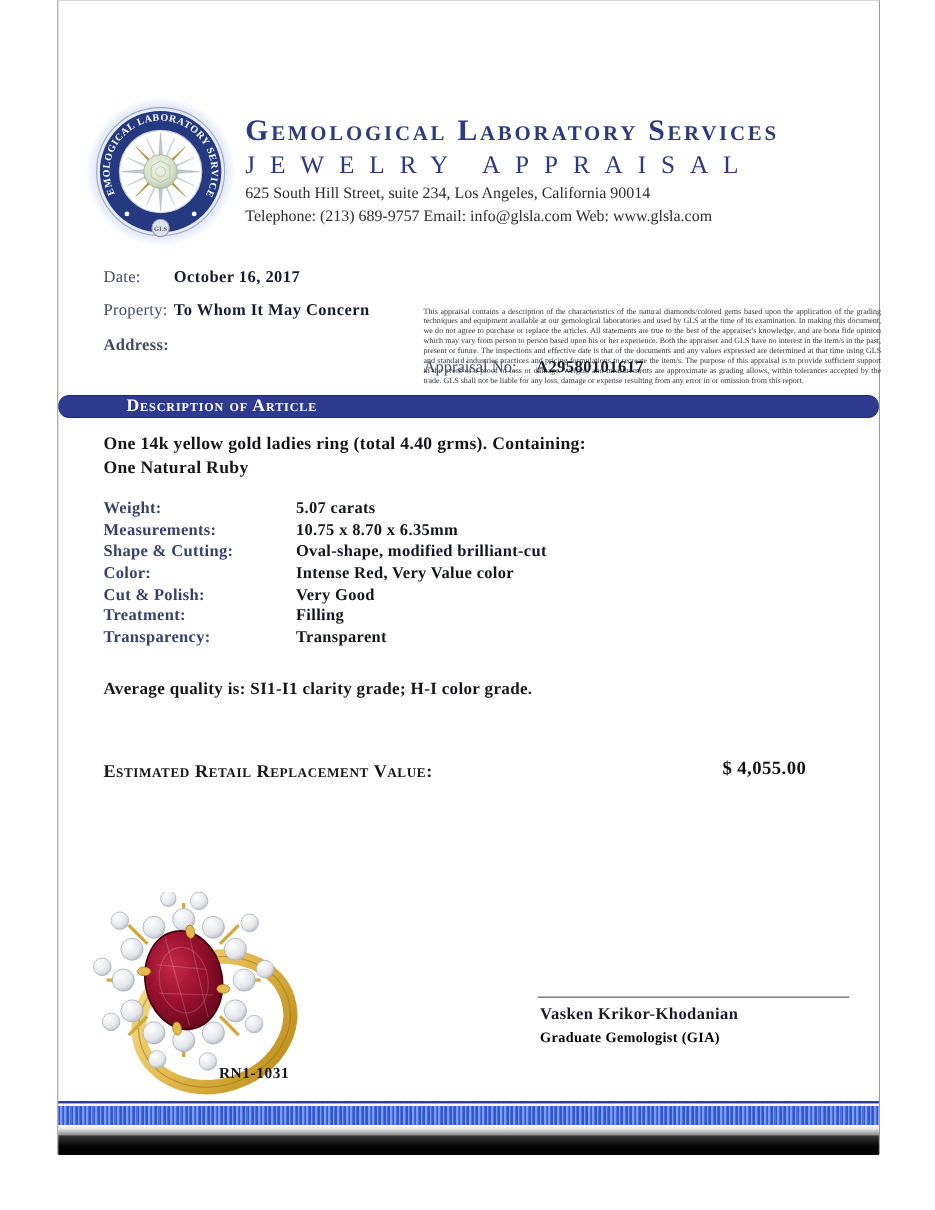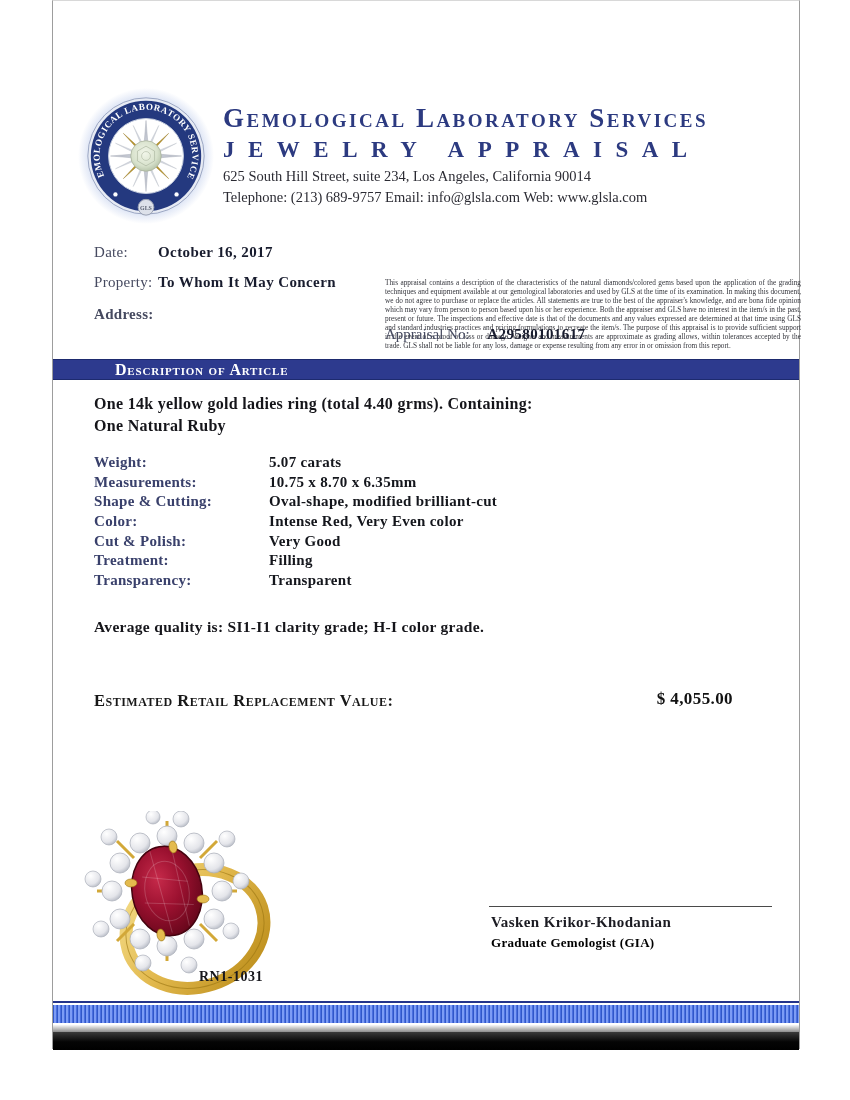--- a/index.html
+++ b/index.html
@@ -10,37 +10,37 @@
     border-left:1px solid #9d9d9d; border-right:1px solid #9d9d9d; border-top:1px solid #d8d8d8;
   }
   
   .logo { position:absolute; left:24px; top:86px; width:138px; height:138px; }
   .header-text { position:absolute; left:170px; top:102px; width:560px; }
   .org-name {
     font-size:27px; font-weight:600; color:#2c3a80; font-variant:small-caps;
     letter-spacing:2.5px; line-height:30px; white-space:nowrap;
   }
   .doc-type {
-    font-size:23px; font-weight:700; color:#2c3a80; text-transform:uppercase;
+    font-size:23px; font-weight:400; color:#2c3a80; text-transform:uppercase;
     letter-spacing:13.5px; line-height:30px; margin-top:2px; white-space:nowrap;
   }
   .addr-line, .contact-line { font-size:14.5px; color:#2b2b33; line-height:19px; margin-top:2px; white-space:nowrap; }
   
   .meta-row { position:absolute; left:41px; font-size:15px; color:#464a60; letter-spacing:0.3px;text-align:center; }
   .meta-row .val { position:absolute; left:64px; top:0; font-weight:700; color:#181c2e; white-space:nowrap; letter-spacing:0.4px; }
   .disclaimer {
     position:absolute; left:332px; top:233px; width:416px;
     font-size:7.3px; line-height:9px; color:#33343b; text-align:justify;margin-top:44px;
   }
   .appraisal-row { position:absolute; left:332px; top:325px; font-size:15px; color:#464a60; }
   .appraisal-row .val { font-weight:700; color:#181c2e; margin-left:14px; letter-spacing:0.4px; }
   
   .section-bar {
     position:absolute; left:0; top:358px; width:100%; height:21px;
-    background:#2d3a8e; border-top:1px solid #1d2a6e; border-bottom:1px solid #1d2a6e;
+    background:#2d3a8e; border-top:1px solid #1d2a6e; border-bottom:1px solid #1d2a6e;border-radius:10px;
   }
   .section-bar .bar-title {
     position:absolute; left:62px; top:0; line-height:20px; color:#ffffff;
     font-variant:small-caps; font-weight:700; font-size:16px; letter-spacing:0.8px;
   }
   
   .intro { position:absolute; left:41px; top:392px; font-size:16px; font-weight:700; color:#15151a; line-height:22px; letter-spacing:0.3px; }
   .specs { position:absolute; left:41px; top:452px; }
   .spec-row { display:flex; height:19.7px; line-height:19.7px;align-items:center; }
   .spec-label { width:175px; font-weight:700; color:#39406b; font-size:15px; letter-spacing:0.3px; }
@@ -172,21 +172,21 @@
     <div class="spec-row">
       <span class="spec-label">Measurements:</span>
       <span class="spec-value">10.75 x 8.70 x 6.35mm</span>
     </div>
     <div class="spec-row">
       <span class="spec-label">Shape &amp; Cutting:</span>
       <span class="spec-value">Oval-shape, modified brilliant-cut</span>
     </div>
     <div class="spec-row">
       <span class="spec-label">Color:</span>
-      <span class="spec-value">Intense Red, Very Even color</span>
+      <span class="spec-value">Intense Red, Very Value color</span>
     </div>
     <div class="spec-row">
       <span class="spec-label">Cut  &amp;  Polish:</span>
       <span class="spec-value">Very Good</span>
     </div>
     <div class="spec-row">
       <span class="spec-label">Treatment:</span>
       <span class="spec-value">Filling</span>
     </div>
     <div class="spec-row">

